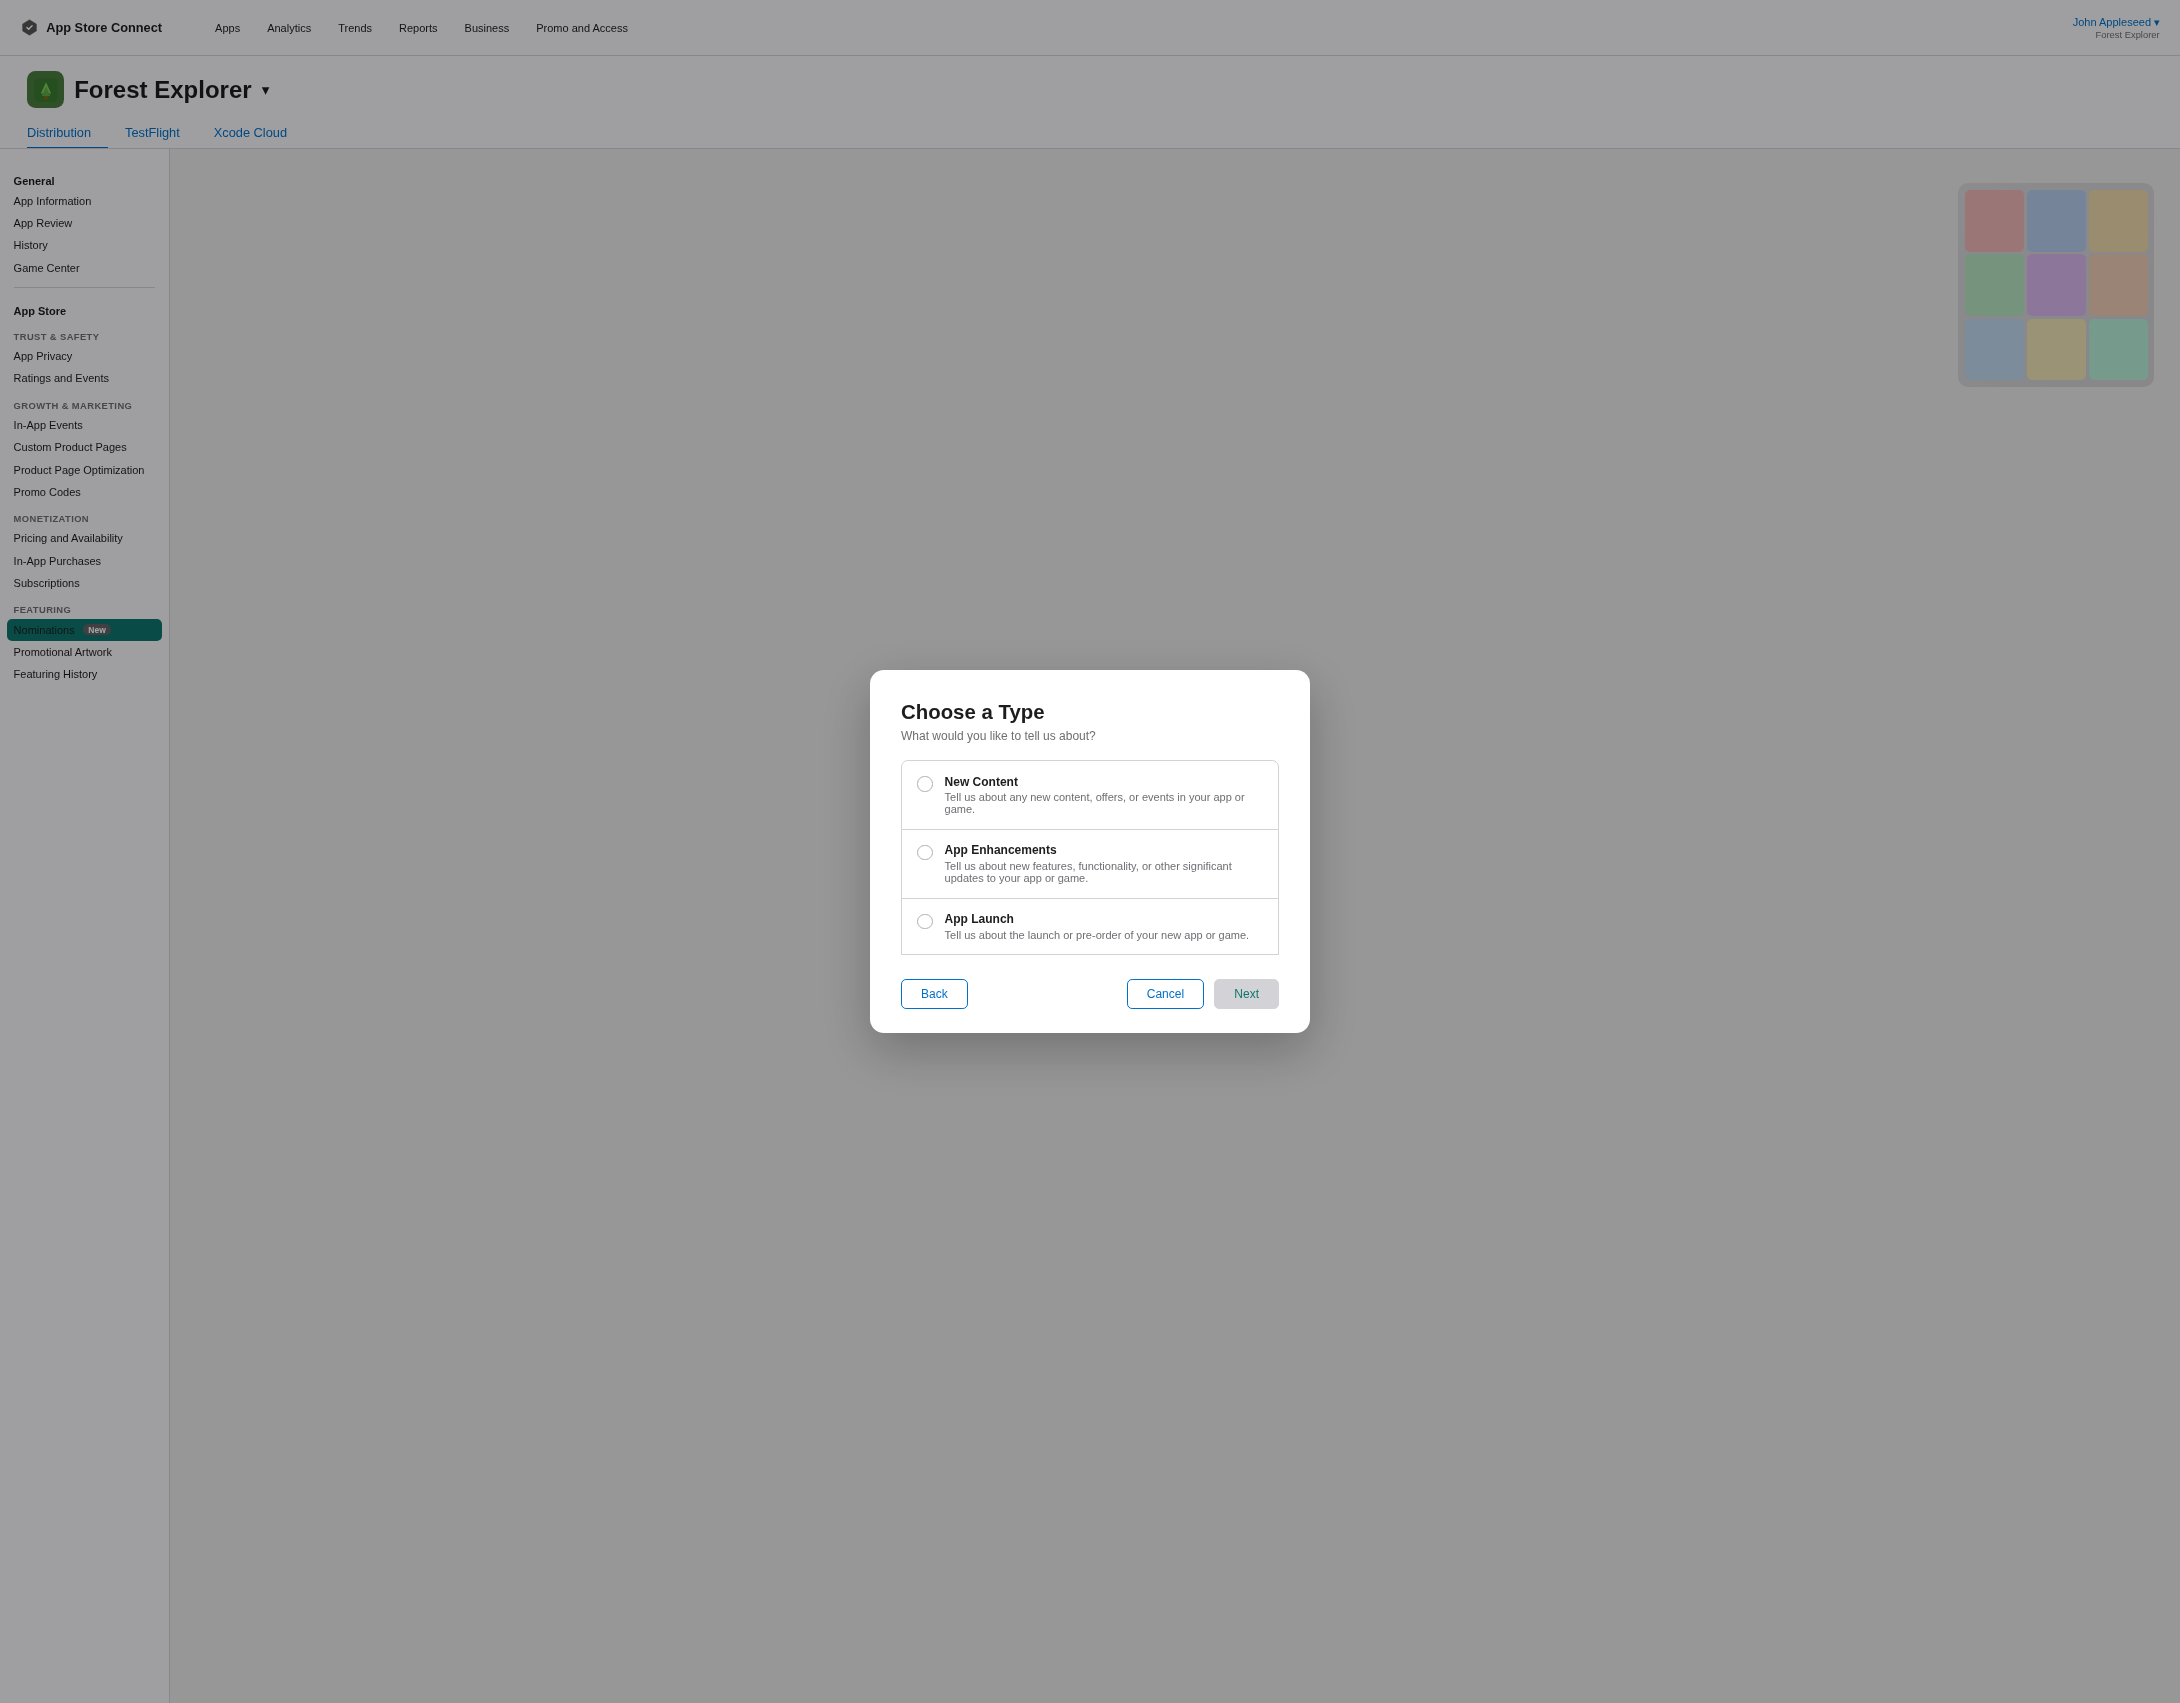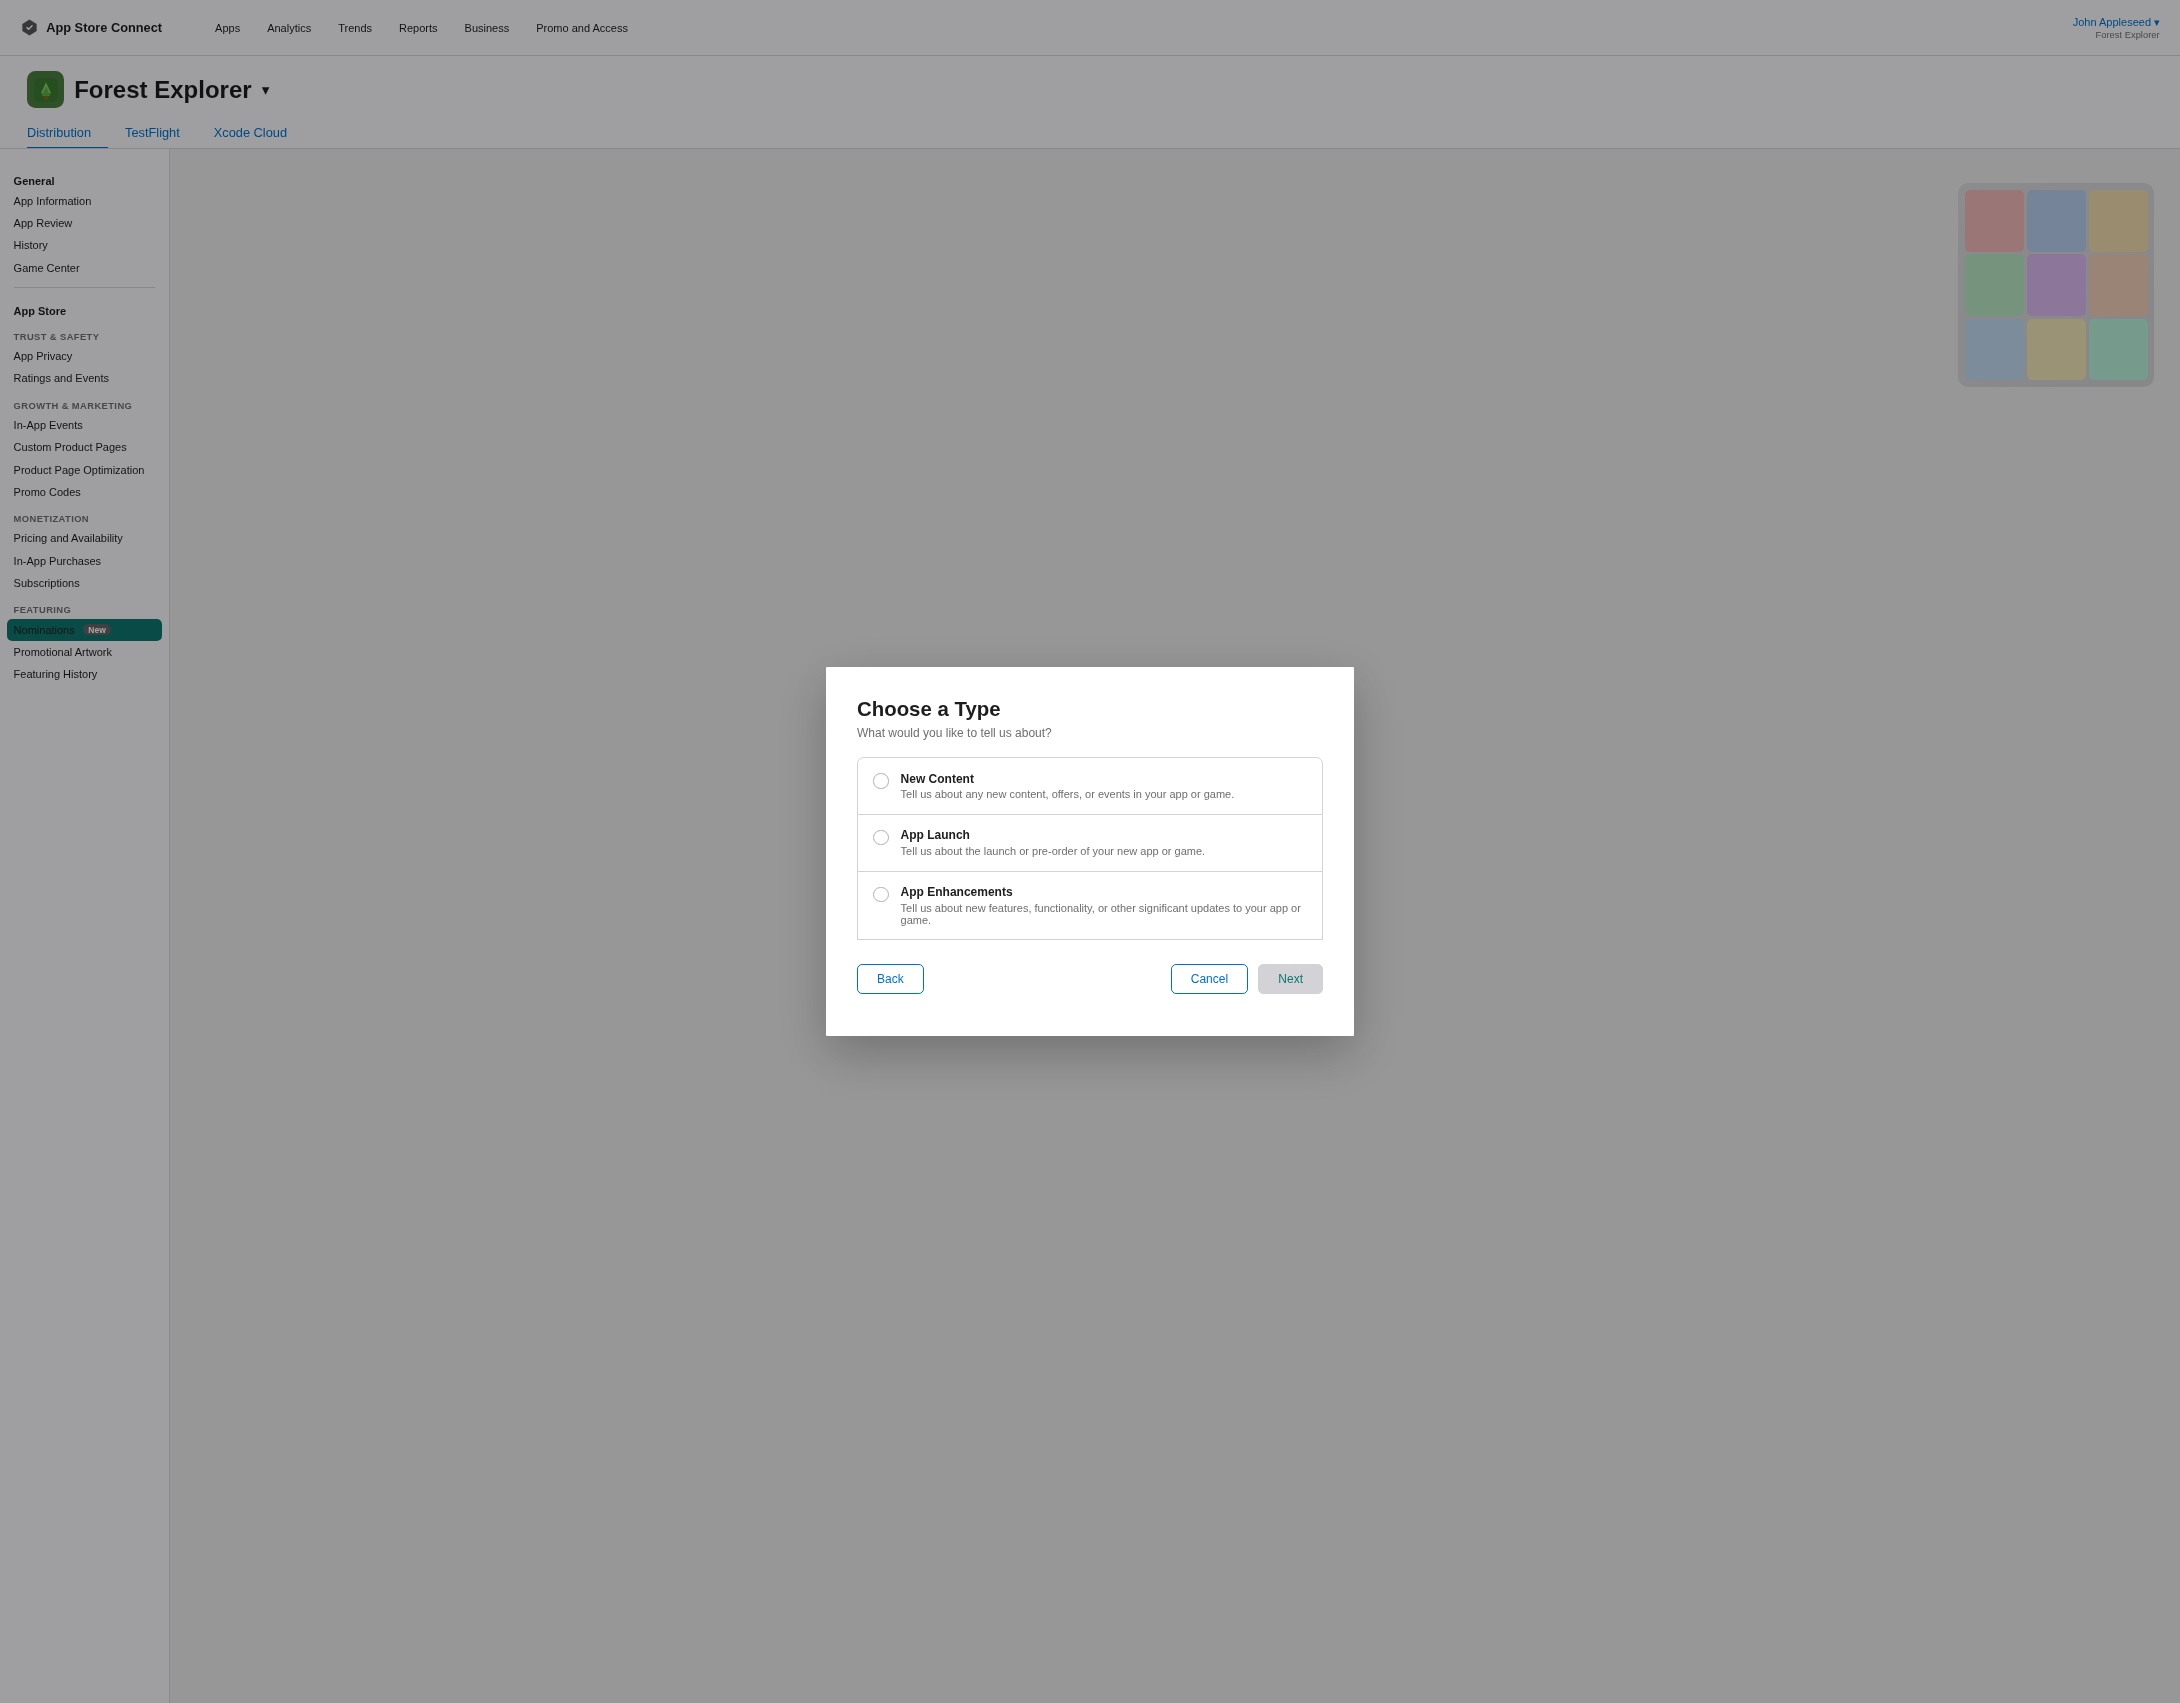--- a/index.html
+++ b/index.html
@@ -220,23 +220,23 @@
       background: rgba(0,0,0,0.35);
       display: flex;
       align-items: center;
       justify-content: center;
       z-index: 100;
     }
 
     
     .modal {
       background: white;
-      border-radius: 1px;
-      width: 528px;
-      padding: 31px 31px 42px 31px;
+      border-radius: 14px;
+      width: 440px;
+      padding: 31px 31px 24px 31px;
       box-shadow: 0 17px 51px rgba(0,0,0,0.25);
     }
     .modal-title {
       font-size: 20.4px;
       font-weight: 700;
       color: #1d1d1f;
       margin-bottom: 5.1px;
     }
     .modal-subtitle {
       font-size: 12px;
@@ -450,30 +450,30 @@
       <div class="radio-circle"></div>
       <div class="radio-text">
         <div class="option-title">New Content</div>
         <div class="option-desc">Tell us about any new content, offers, or events in your app or game.</div>
       </div>
     </div>
 
     <div class="radio-option">
       <div class="radio-circle"></div>
       <div class="radio-text">
-        <div class="option-title">App Launch</div>
-        <div class="option-desc">Tell us about the launch or pre-order of your new app or game.</div>
+        <div class="option-title">App Enhancements</div>
+        <div class="option-desc">Tell us about new features, functionality, or other significant updates to your app or game.</div>
       </div>
     </div>
 
     <div class="radio-option">
       <div class="radio-circle"></div>
       <div class="radio-text">
-        <div class="option-title">App Enhancements</div>
-        <div class="option-desc">Tell us about new features, functionality, or other significant updates to your app or game.</div>
+        <div class="option-title">App Launch</div>
+        <div class="option-desc">Tell us about the launch or pre-order of your new app or game.</div>
       </div>
     </div>
 
     <div class="modal-footer">
       <button class="btn btn-outline">Back</button>
       <div class="modal-footer-right">
         <button class="btn btn-outline">Cancel</button>
         <button class="btn btn-disabled" disabled="">Next</button>
       </div>
     </div>

